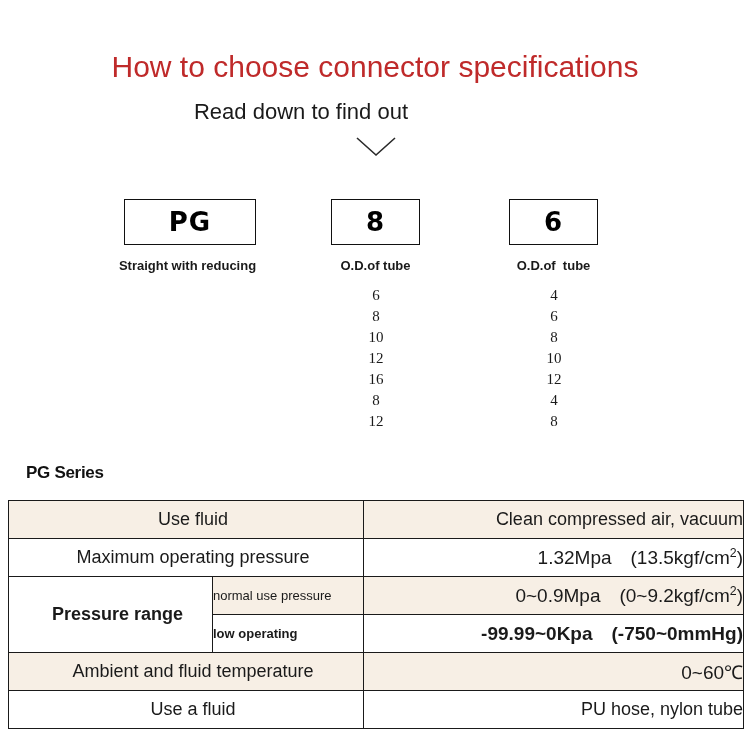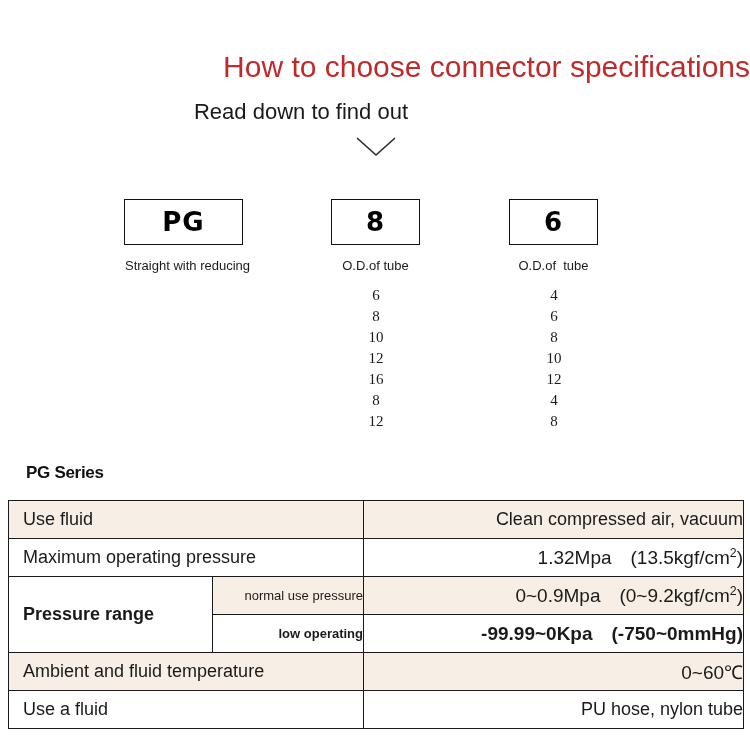--- a/index.html
+++ b/index.html
@@ -15,21 +15,21 @@
     color: #1a1a1a;
     overflow: hidden;
   }
 
   
   .title {
     position: absolute;
     left: 0;
     top: 50px;
     width: 750px;
-    text-align: right;
+    text-align: center;
     font-size: 30px;
     font-weight: 400;
     color: #bf2a2a;
     letter-spacing: 0px;
     white-space: nowrap;
   }
   .subtitle {
     position: absolute;
     left: 0;
     top: 99px;
@@ -55,30 +55,31 @@
     box-sizing: border-box;
     display: flex;
     align-items: center;
     justify-content: center;
     font-weight: bold;
     font-size: 26px;
     font-family: "DejaVu Sans", sans-serif;
     color: #000000;
     letter-spacing: 1px;
   }
-  .sel-box.b1 { left: 124px; top: 199px; width: 119px; height: 46px; }
+  .sel-box.b1 { left: 124px; top: 199px; width: 132px; height: 46px; }
   .sel-box.b2 { left: 331px; top: 199px; width: 89px;  height: 46px; }
   .sel-box.b3 { left: 509px; top: 199px; width: 89px;  height: 46px; }
 
   .sel-label {
     position: absolute;
     text-align: center;
     font-size: 13px;
     color: #1a1a1a;
     white-space: pre;
+    font-weight: bold;
   }
   .sel-label.l1 { left: 104px; top: 258px; width: 167px; }
   .sel-label.l2 { left: 311px; top: 258px; width: 129px; }
   .sel-label.l3 { left: 489px; top: 258px; width: 129px; }
 
   
   .numcol {
     position: absolute;
     top: 285px;
     width: 90px;
@@ -115,24 +116,24 @@
   .spec-table td {
     border: 1px solid #1a1a1a;
     padding: 0;
     height: 37px;
     vertical-align: middle;
     font-size: 18px;
     color: #1a1a1a;
   }
   .spec-table td.label {
     padding-left: 14px;
+    text-align: center;
+  }
+  .spec-table td.sublabel {
     text-align: left;
-  }
-  .spec-table td.sublabel {
-    text-align: right;
     font-size: 13px;
   }
   .spec-table td.value {
     text-align: right;
   }
   .spec-table td.value.small {
     font-size: 19px;
     font-family: "Liberation Sans", sans-serif;
   }
   tr.beige td { background: #f7efe5; }

